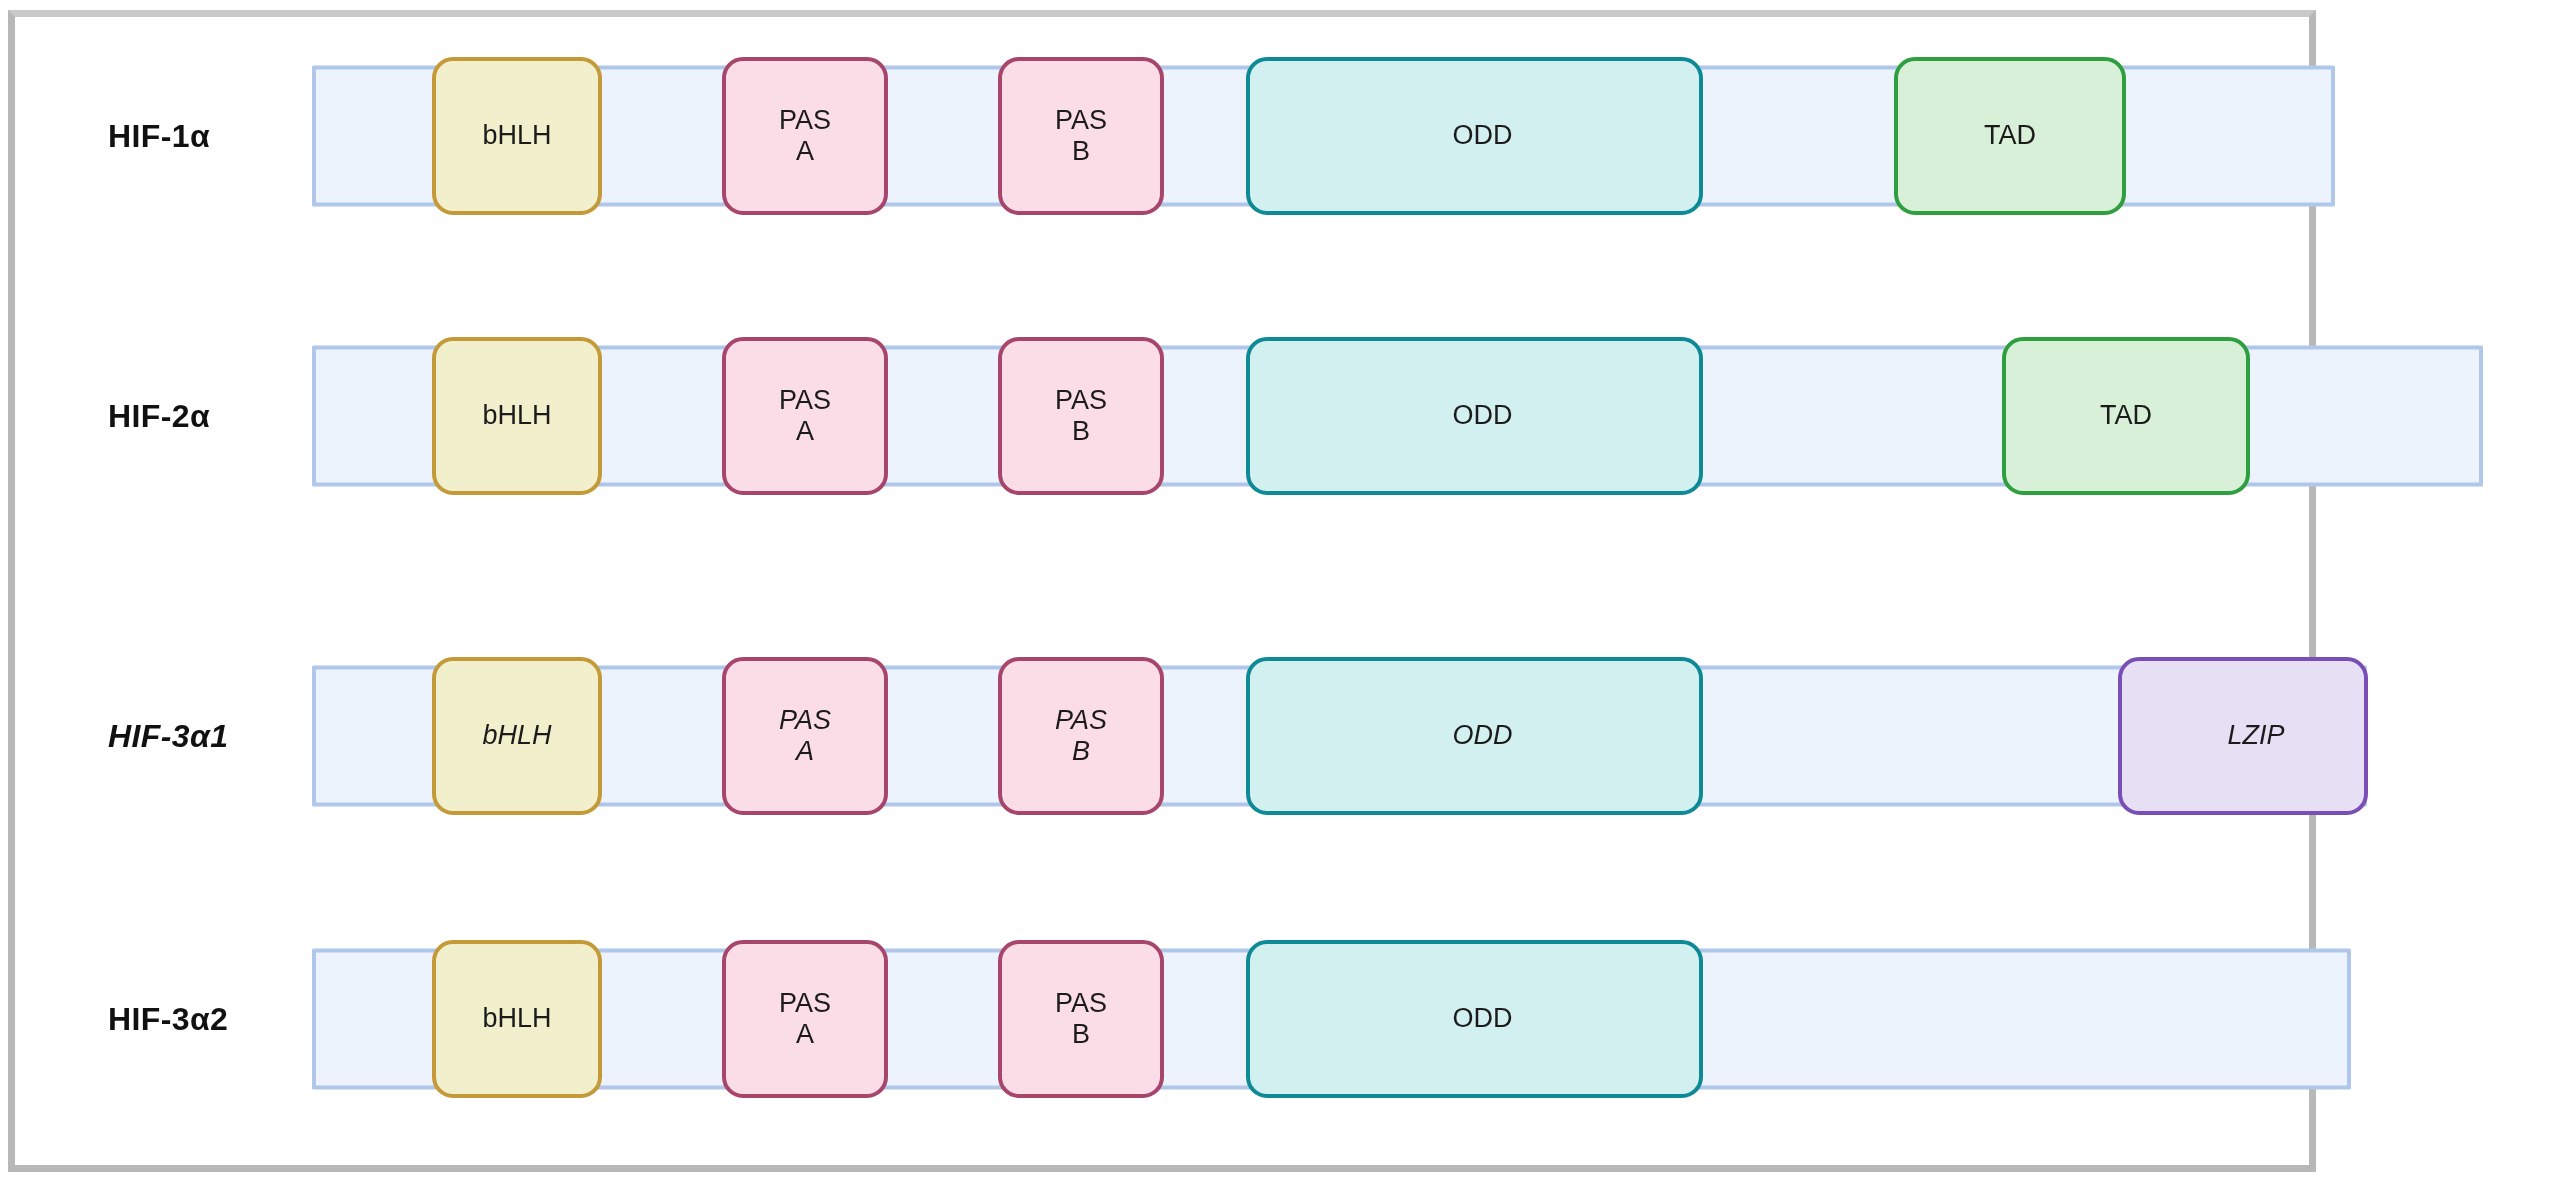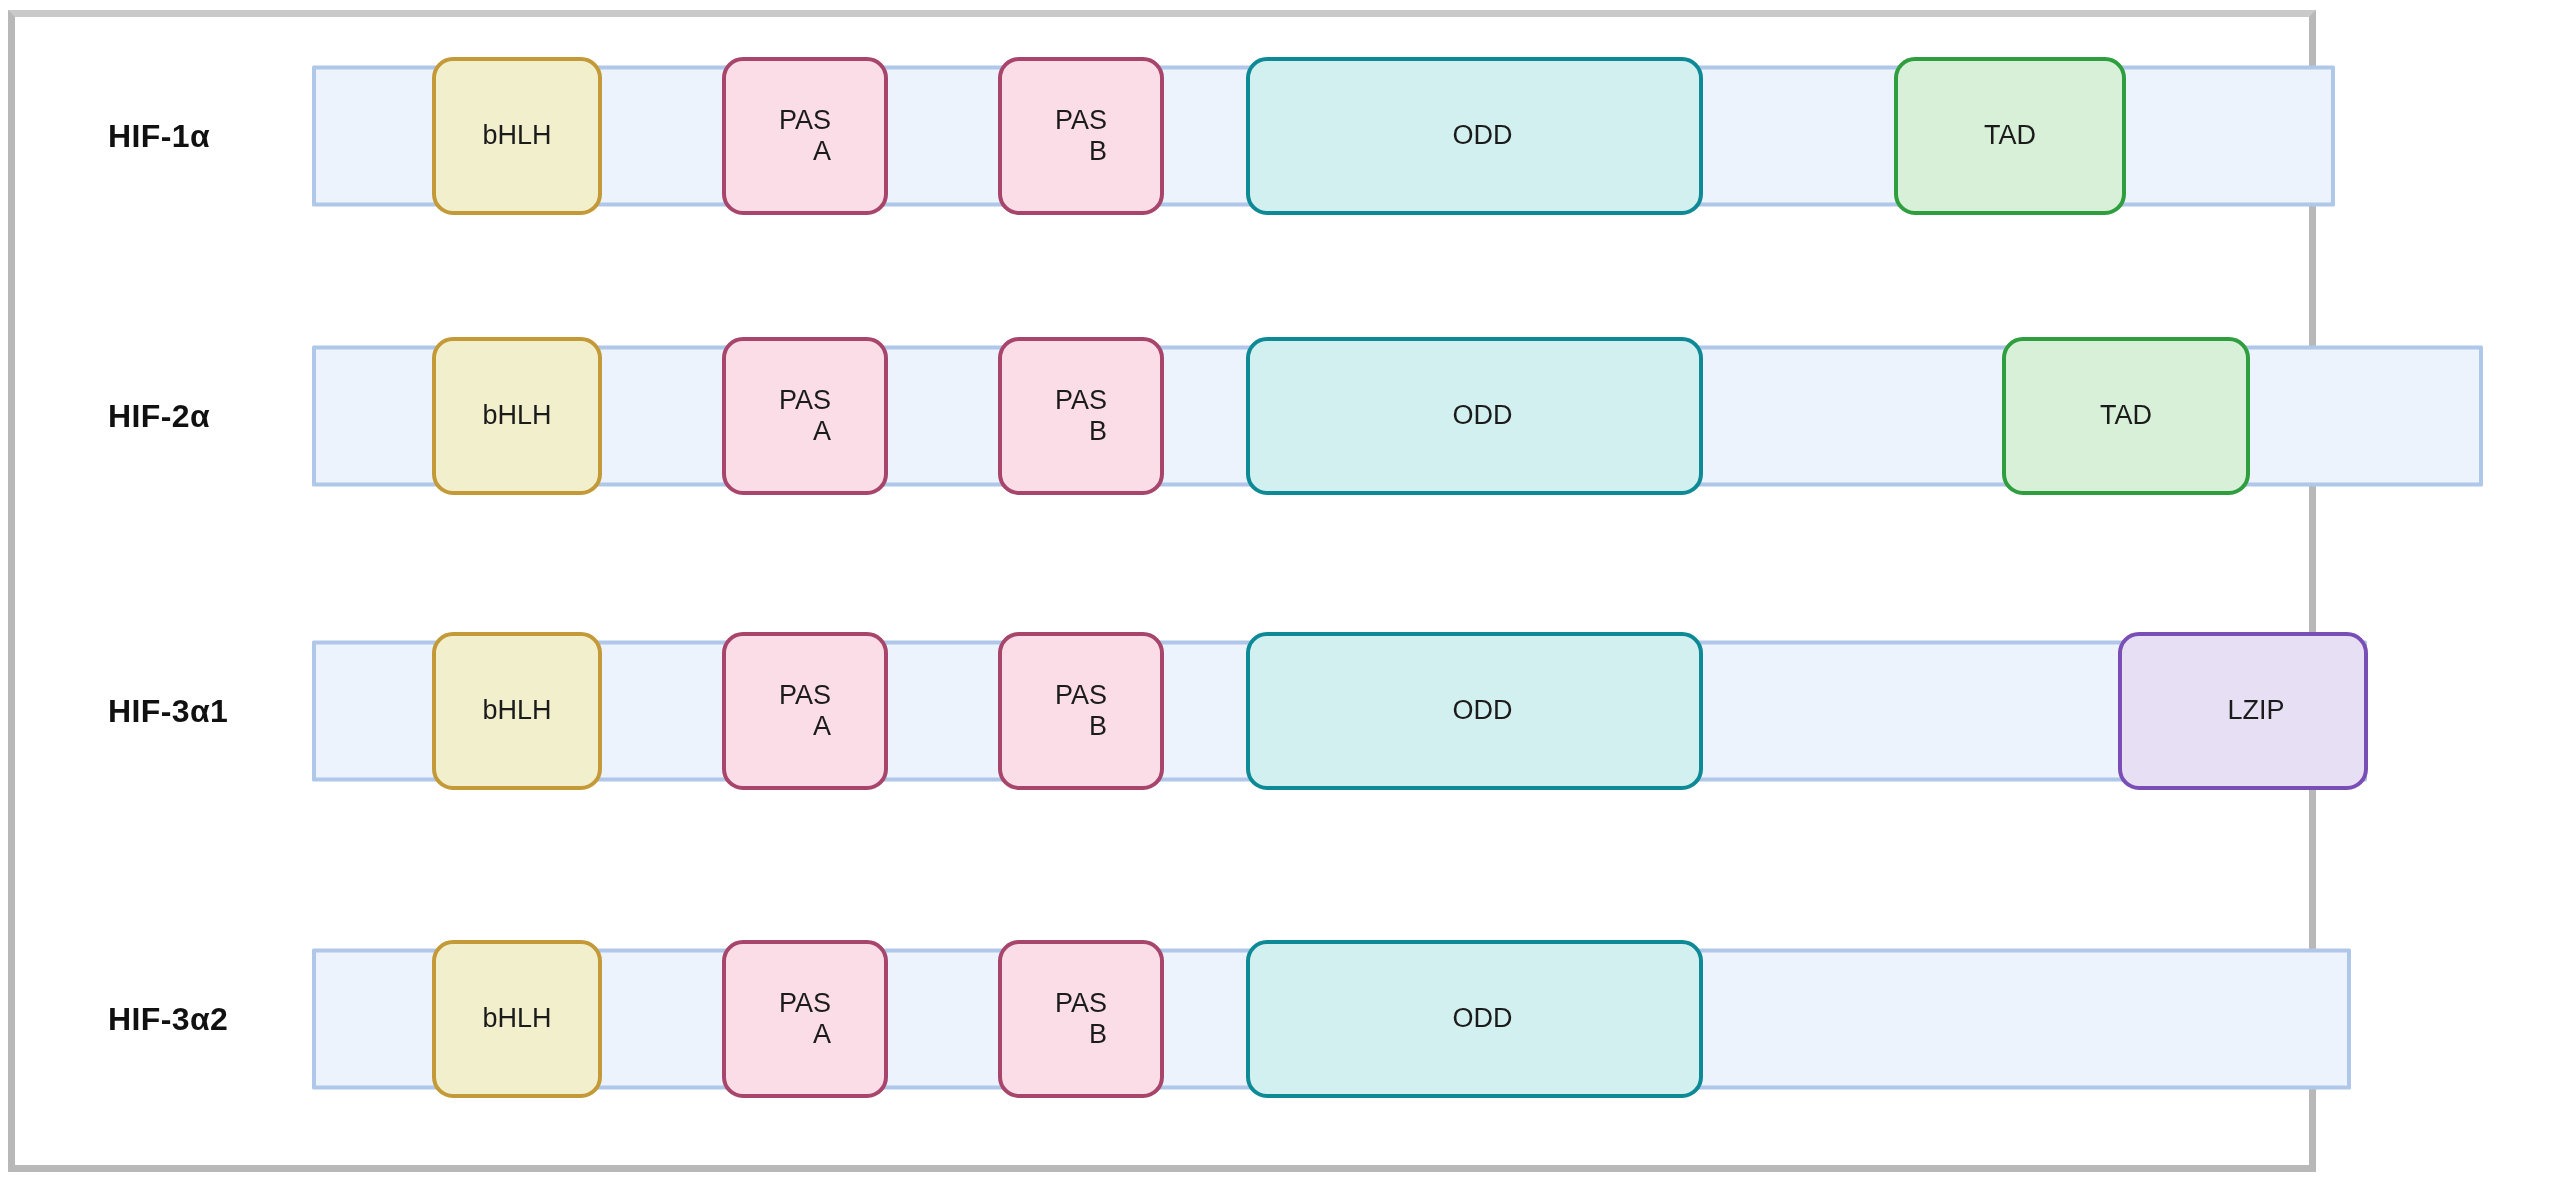--- a/index.html
+++ b/index.html
@@ -88,21 +88,21 @@
     align-items: center;
     justify-content: center;
     font-size: 27px;
     color: #1b1b1b;
     line-height: 1.12;
     text-align: center;
     white-space: pre-line;
   }
 
   .dom-bhlh { background: #f2efcd; border-color: #c49a38; }
-  .dom-pas  { background: #fbdde8; border-color: #a8456b; text-align: right; }
+  .dom-pas  { background: #fbdde8; border-color: #a8456b; }
   .dom-odd  { background: #d3f0f0; border-color: #0e8a96; padding-left: 16px; }
   .dom-tad  { background: #d8f0d8; border-color: #2e9e3e; }
   .dom-lzip { background: #e7e0f5; border-color: #7a4fb5; padding-left: 26px; }
 </style>
 </head>
 <body>
 
 <div id="figure-frame">
   <div id="figure-inner">
 
@@ -121,21 +121,21 @@
         <div class="row-label" style="left: 93px;">HIF-2α</div>
         <div class="backbone" style="left: 297px; width: 2171px;"></div>
         <div class="domain-box dom-bhlh" style="left: 417px; width: 170px;">bHLH</div>
         <div class="domain-box dom-pas" style="left: 707px; width: 166px;">PAS
 A</div>
         <div class="domain-box dom-pas" style="left: 983px; width: 166px;">PAS
 B</div>
         <div class="domain-box dom-odd" style="left: 1231px; width: 457px;">ODD</div>
         <div class="domain-box dom-tad" style="left: 1987px; width: 248px;">TAD</div>
       </div>
-      <div class="protein-row" style="top: 614px; width: 100%;">
+      <div class="protein-row" style="top: 639px; width: 100%; font-style: italic;">
         <div class="row-label" style="left: 93px;">HIF-3α1</div>
         <div class="backbone" style="left: 297px; width: 2055px;"></div>
         <div class="domain-box dom-bhlh" style="left: 417px; width: 170px;">bHLH</div>
         <div class="domain-box dom-pas" style="left: 707px; width: 166px;">PAS
 A</div>
         <div class="domain-box dom-pas" style="left: 983px; width: 166px;">PAS
 B</div>
         <div class="domain-box dom-odd" style="left: 1231px; width: 457px;">ODD</div>
         <div class="domain-box dom-lzip" style="left: 2103px; width: 250px;">LZIP</div>
       </div>

